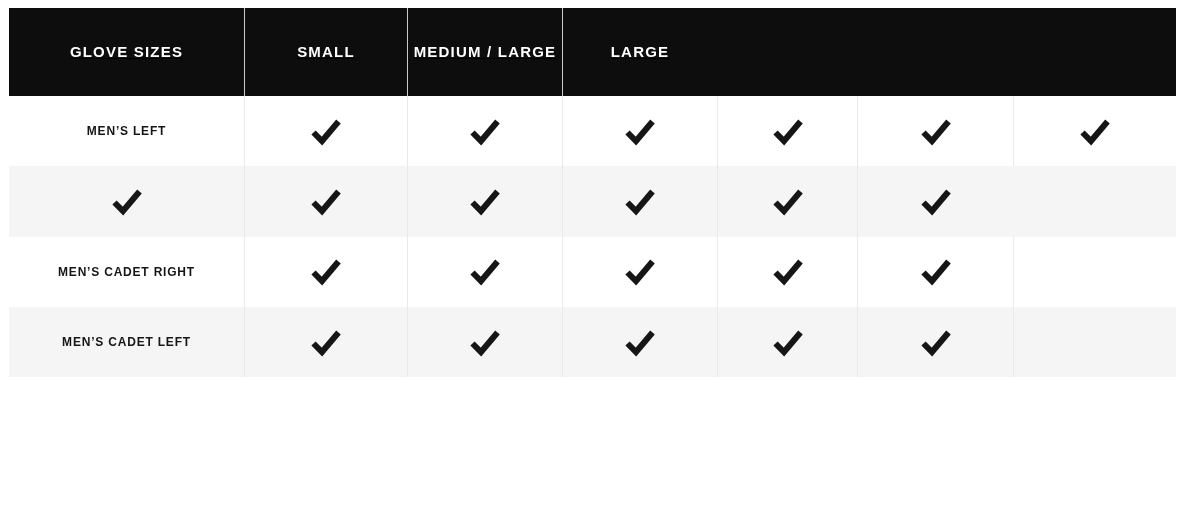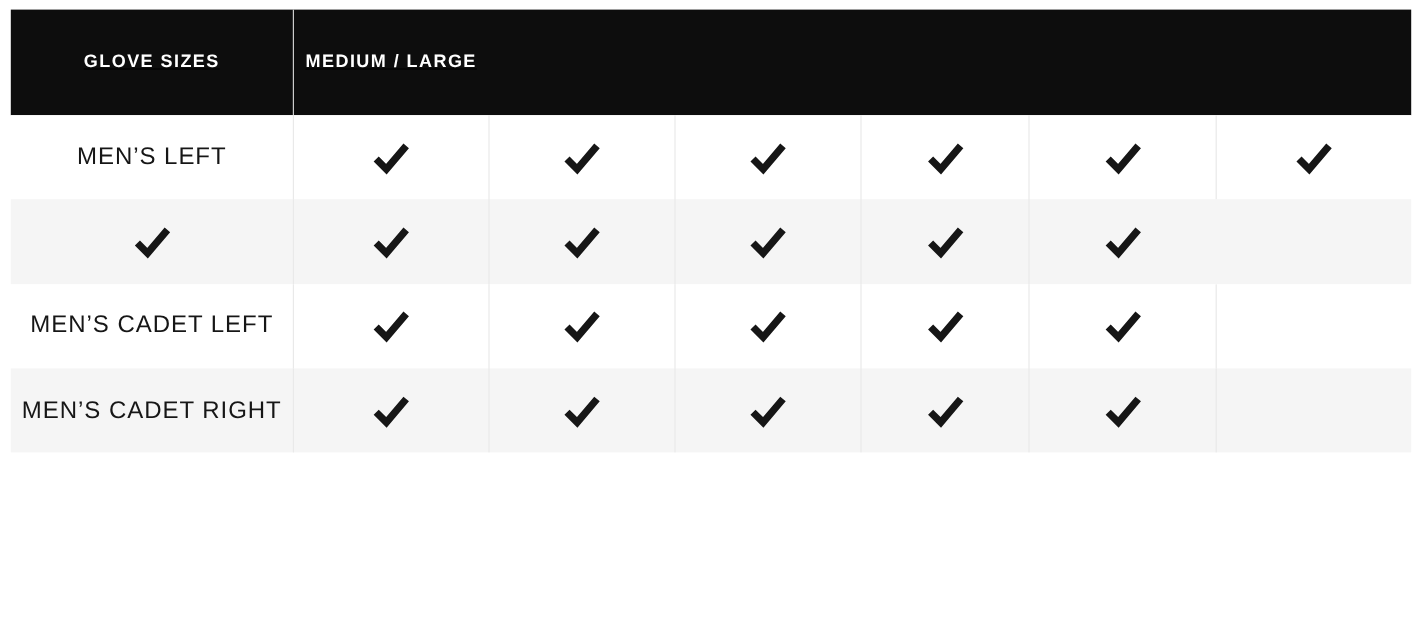--- a/index.html
+++ b/index.html
@@ -41,40 +41,46 @@
     line-height: 1.45;
     text-transform: uppercase;
   }
   .header .cell:nth-child(4) .htext { max-width: 106px; }
   
   .brow { height: 70.33px; background: var(--row-bg, #ffffff); }
   .brow:nth-child(even) { background: var(--row-alt-bg, #f5f5f5); }
   .brow .cell + .cell { border-left: 1px solid var(--body-divider, #e9e9e9); }
   .ltext {
     color: var(--label-text, #161616);
-    font-weight: normal;
-    font-size: 20px;
+    font-weight: bold;
+    font-size: 12px;
     letter-spacing: 0.8px;
     text-transform: uppercase;
   }
   .check { color: var(--check, #161616); line-height: 0; }
   .check svg { display: block; }
 </style>
 </head>
 <body>
 
 <div class="chart-wrap">
   <div class="row header" id="header-row">
     <div class="cell">
       <span class="htext">GLOVE SIZES</span>
     </div>
 
+  <div class="cell">
+    <span class="htext">SMALL</span>
+  </div>
       <div class="cell">
     <span class="htext">MEDIUM / LARGE</span>
   </div>
+      <div class="cell">
+    <span class="htext">LARGE</span>
+  </div>
     </div>
   <div id="table-body">
 
   <div class="row brow">
     <div class="cell">
       <span class="ltext">MEN’S LEFT</span>
     </div>
   <div class="cell">
           <span class="check">
     <svg viewBox="0 0 34 29" width="34" height="29" aria-hidden="true">
@@ -157,20 +163,61 @@
         <div class="cell">
           <span class="check">
     <svg viewBox="0 0 34 29" width="34" height="29" aria-hidden="true">
       <path d="M4.5 15.5 L13 24 L29.5 4.5" fill="none" stroke="currentColor" stroke-width="6" stroke-linecap="butt" stroke-linejoin="miter"></path>
     </svg>
   </span>
         </div>
       </div>
       <div class="row brow">
     <div class="cell">
+      <span class="ltext">MEN’S CADET RIGHT</span>
+    </div>
+  <div class="cell">
+          <span class="check">
+    <svg viewBox="0 0 34 29" width="34" height="29" aria-hidden="true">
+      <path d="M4.5 15.5 L13 24 L29.5 4.5" fill="none" stroke="currentColor" stroke-width="6" stroke-linecap="butt" stroke-linejoin="miter"></path>
+    </svg>
+  </span>
+        </div>
+        <div class="cell">
+          <span class="check">
+    <svg viewBox="0 0 34 29" width="34" height="29" aria-hidden="true">
+      <path d="M4.5 15.5 L13 24 L29.5 4.5" fill="none" stroke="currentColor" stroke-width="6" stroke-linecap="butt" stroke-linejoin="miter"></path>
+    </svg>
+  </span>
+        </div>
+        <div class="cell">
+          <span class="check">
+    <svg viewBox="0 0 34 29" width="34" height="29" aria-hidden="true">
+      <path d="M4.5 15.5 L13 24 L29.5 4.5" fill="none" stroke="currentColor" stroke-width="6" stroke-linecap="butt" stroke-linejoin="miter"></path>
+    </svg>
+  </span>
+        </div>
+        <div class="cell">
+          <span class="check">
+    <svg viewBox="0 0 34 29" width="34" height="29" aria-hidden="true">
+      <path d="M4.5 15.5 L13 24 L29.5 4.5" fill="none" stroke="currentColor" stroke-width="6" stroke-linecap="butt" stroke-linejoin="miter"></path>
+    </svg>
+  </span>
+        </div>
+        <div class="cell">
+          <span class="check">
+    <svg viewBox="0 0 34 29" width="34" height="29" aria-hidden="true">
+      <path d="M4.5 15.5 L13 24 L29.5 4.5" fill="none" stroke="currentColor" stroke-width="6" stroke-linecap="butt" stroke-linejoin="miter"></path>
+    </svg>
+  </span>
+        </div>
+        <div class="cell"></div>
+      </div>
+      <div class="row brow">
+    <div class="cell">
       <span class="ltext">MEN’S CADET LEFT</span>
     </div>
   <div class="cell">
           <span class="check">
     <svg viewBox="0 0 34 29" width="34" height="29" aria-hidden="true">
       <path d="M4.5 15.5 L13 24 L29.5 4.5" fill="none" stroke="currentColor" stroke-width="6" stroke-linecap="butt" stroke-linejoin="miter"></path>
     </svg>
   </span>
         </div>
         <div class="cell">
@@ -196,55 +243,14 @@
         </div>
         <div class="cell">
           <span class="check">
     <svg viewBox="0 0 34 29" width="34" height="29" aria-hidden="true">
       <path d="M4.5 15.5 L13 24 L29.5 4.5" fill="none" stroke="currentColor" stroke-width="6" stroke-linecap="butt" stroke-linejoin="miter"></path>
     </svg>
   </span>
         </div>
         <div class="cell"></div>
       </div>
-      <div class="row brow">
-    <div class="cell">
-      <span class="ltext">MEN’S CADET RIGHT</span>
-    </div>
-  <div class="cell">
-          <span class="check">
-    <svg viewBox="0 0 34 29" width="34" height="29" aria-hidden="true">
-      <path d="M4.5 15.5 L13 24 L29.5 4.5" fill="none" stroke="currentColor" stroke-width="6" stroke-linecap="butt" stroke-linejoin="miter"></path>
-    </svg>
-  </span>
-        </div>
-        <div class="cell">
-          <span class="check">
-    <svg viewBox="0 0 34 29" width="34" height="29" aria-hidden="true">
-      <path d="M4.5 15.5 L13 24 L29.5 4.5" fill="none" stroke="currentColor" stroke-width="6" stroke-linecap="butt" stroke-linejoin="miter"></path>
-    </svg>
-  </span>
-        </div>
-        <div class="cell">
-          <span class="check">
-    <svg viewBox="0 0 34 29" width="34" height="29" aria-hidden="true">
-      <path d="M4.5 15.5 L13 24 L29.5 4.5" fill="none" stroke="currentColor" stroke-width="6" stroke-linecap="butt" stroke-linejoin="miter"></path>
-    </svg>
-  </span>
-        </div>
-        <div class="cell">
-          <span class="check">
-    <svg viewBox="0 0 34 29" width="34" height="29" aria-hidden="true">
-      <path d="M4.5 15.5 L13 24 L29.5 4.5" fill="none" stroke="currentColor" stroke-width="6" stroke-linecap="butt" stroke-linejoin="miter"></path>
-    </svg>
-  </span>
-        </div>
-        <div class="cell">
-          <span class="check">
-    <svg viewBox="0 0 34 29" width="34" height="29" aria-hidden="true">
-      <path d="M4.5 15.5 L13 24 L29.5 4.5" fill="none" stroke="currentColor" stroke-width="6" stroke-linecap="butt" stroke-linejoin="miter"></path>
-    </svg>
-  </span>
-        </div>
-        <div class="cell"></div>
-      </div>
     </div>
 </div>
 
 </body></html>

